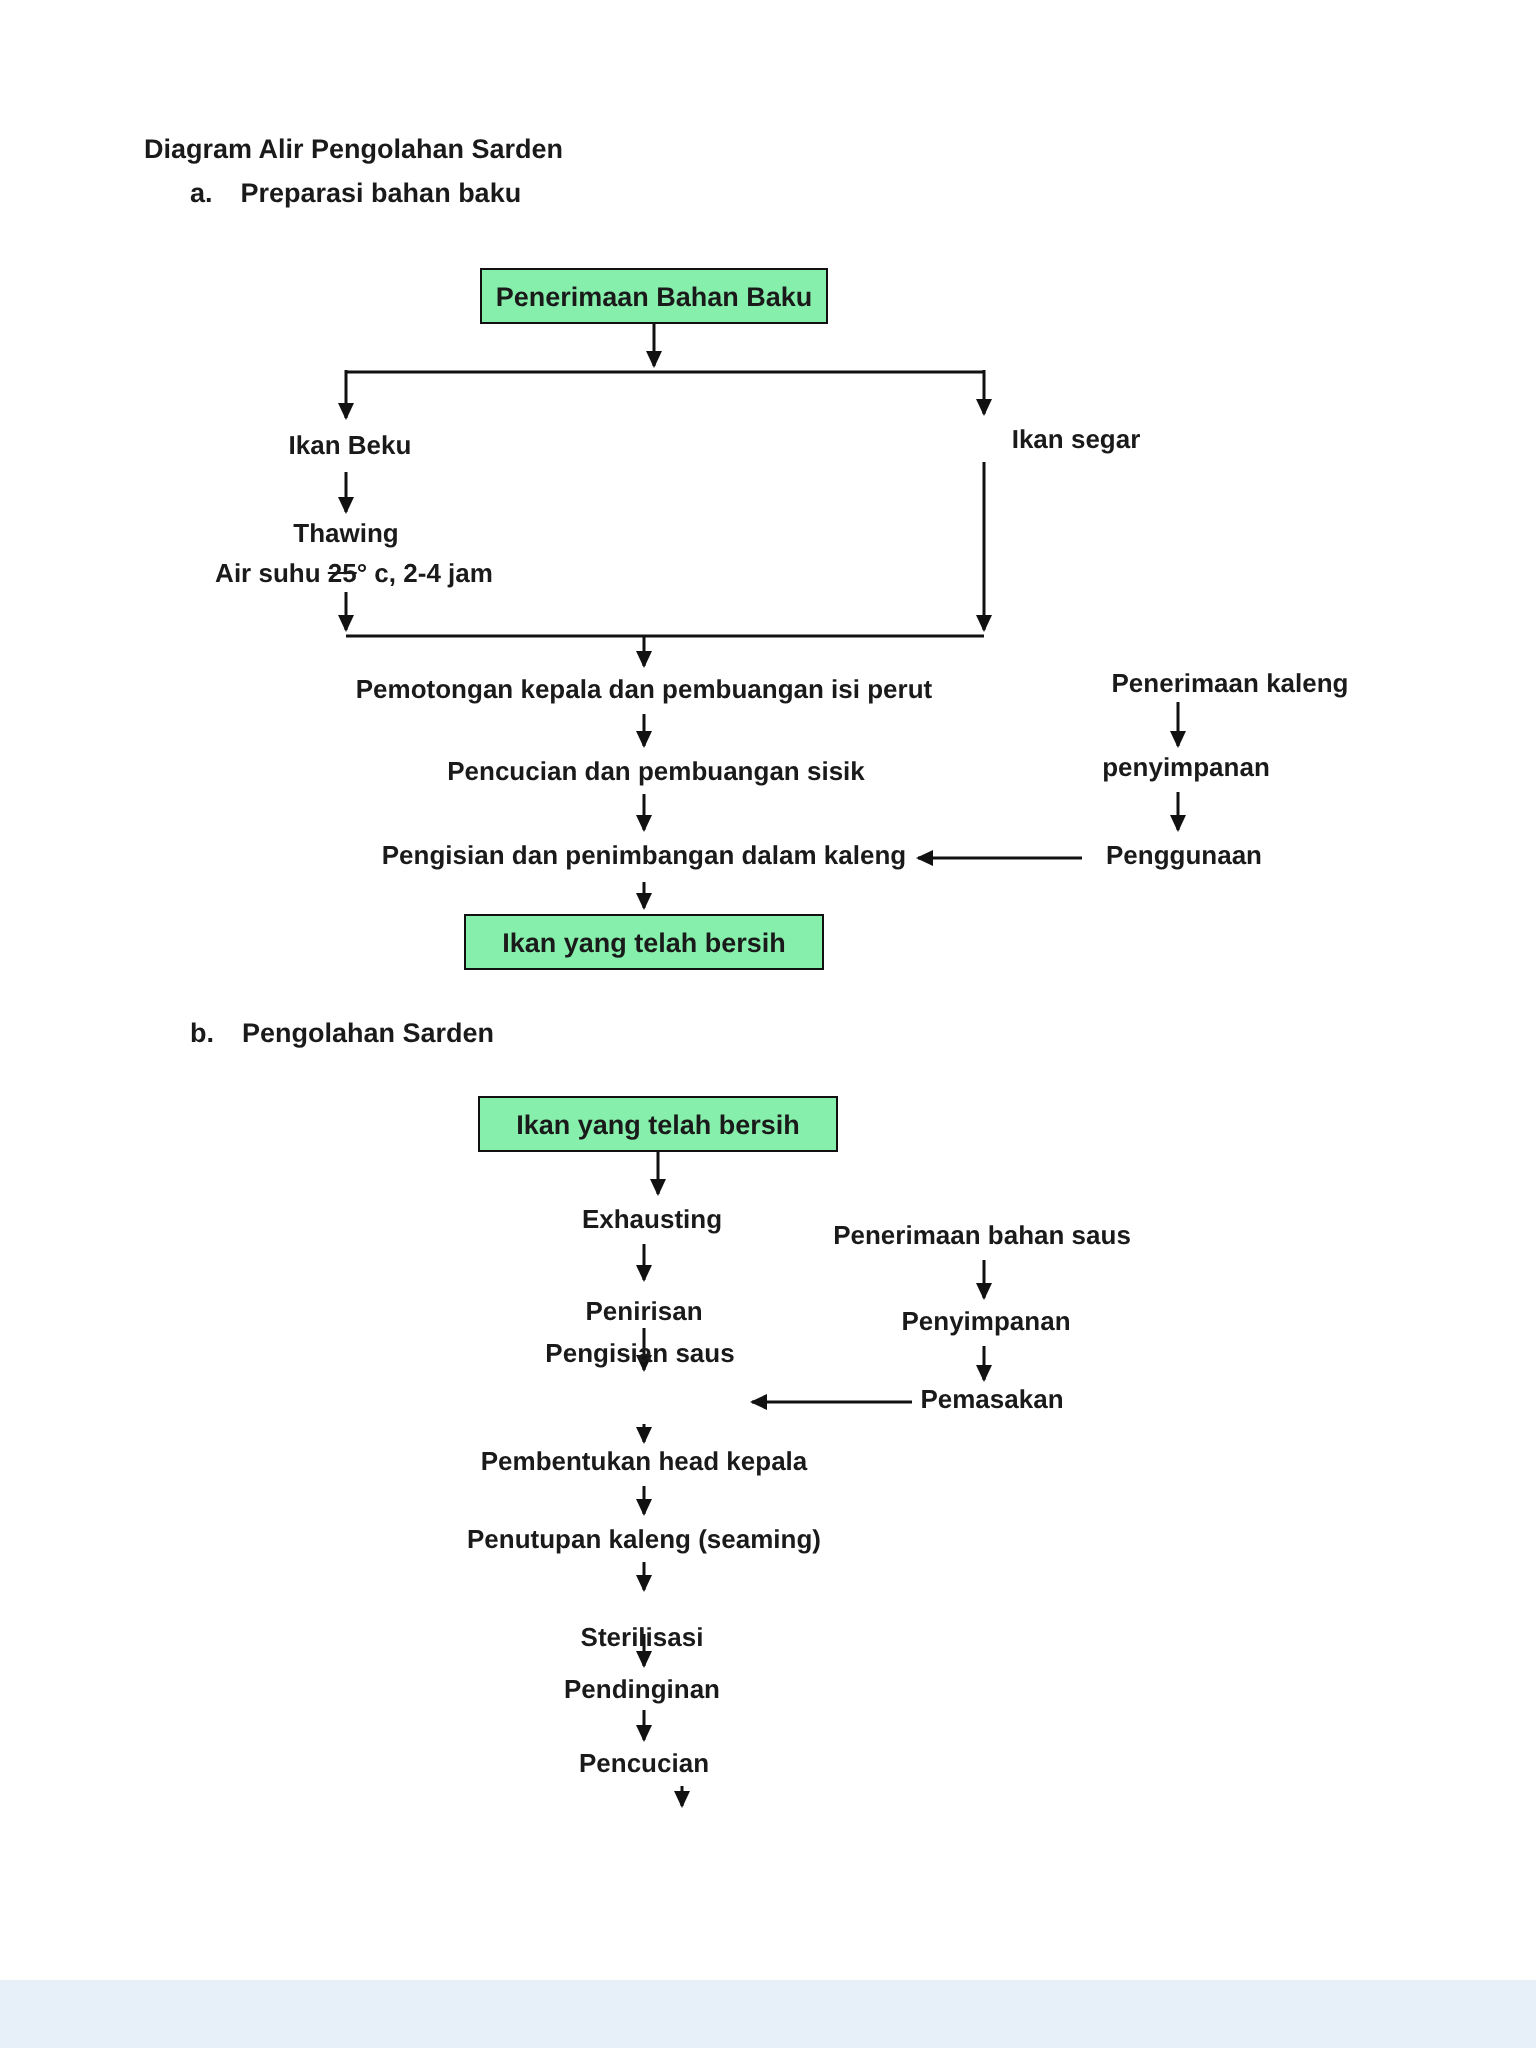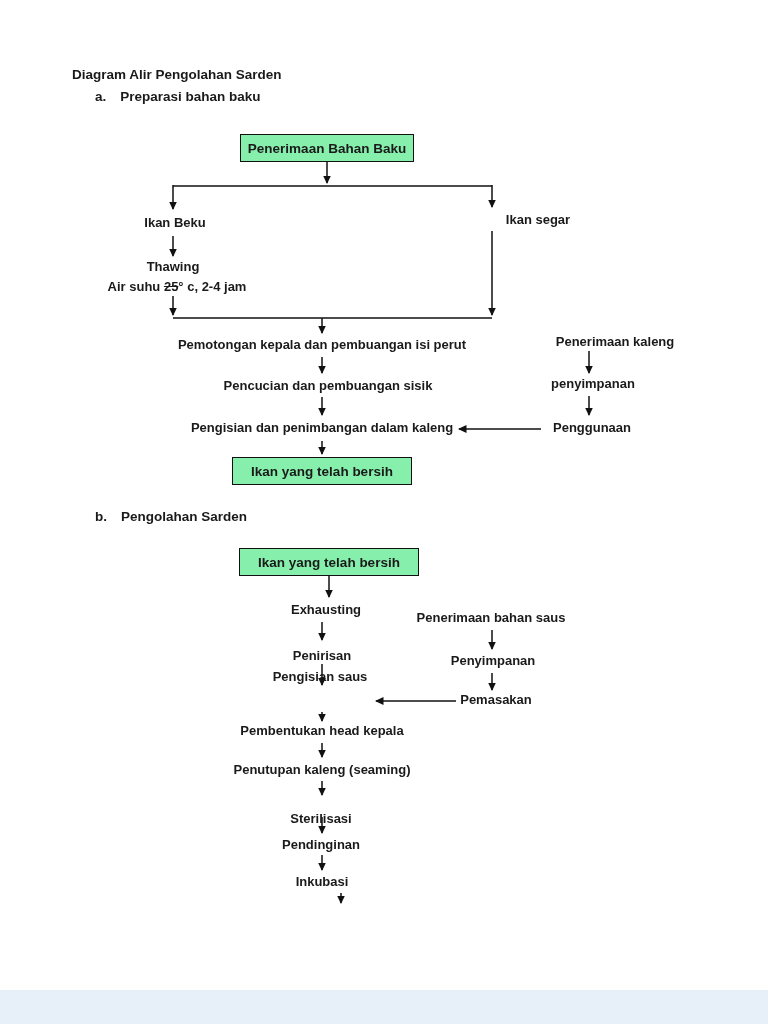--- a/index.html
+++ b/index.html
@@ -92,19 +92,19 @@
 
   <div class="box" style="left:239px;top:548px;width:180px;height:28px;">Ikan yang telah bersih</div>
 
   <div class="lbl" style="left:326px;top:603px;">Exhausting</div>
   <div class="lbl" style="left:322px;top:649px;">Penirisan</div>
   <div class="lbl" style="left:320px;top:670px;">Pengisian saus</div>
   <div class="lbl" style="left:322px;top:724px;">Pembentukan head kepala</div>
   <div class="lbl" style="left:322px;top:763px;">Penutupan kaleng (seaming)</div>
   <div class="lbl" style="left:321px;top:798px;margin-top:14px;">Sterilisasi</div>
   <div class="lbl" style="left:321px;top:838px;">Pendinginan</div>
-  <div class="lbl" style="left:322px;top:875px;">Inkubasi</div>
+  <div class="lbl" style="left:322px;top:875px;">Pencucian</div>
   <div class="lbl" style="left:491px;top:611px;">Penerimaan bahan saus</div>
   <div class="lbl" style="left:493px;top:654px;">Penyimpanan</div>
   <div class="lbl" style="left:496px;top:693px;">Pemasakan</div>
 
   <div class="footer-strip"></div>
 </div>
 
 </body></html>

